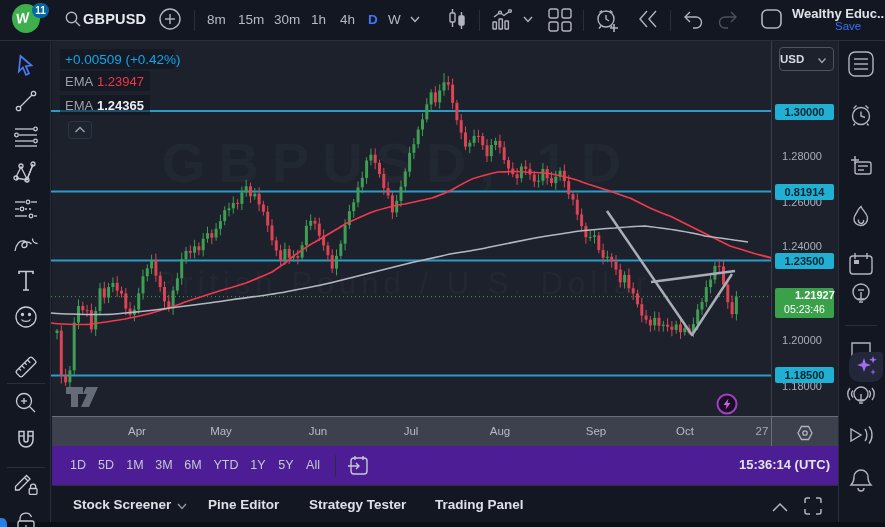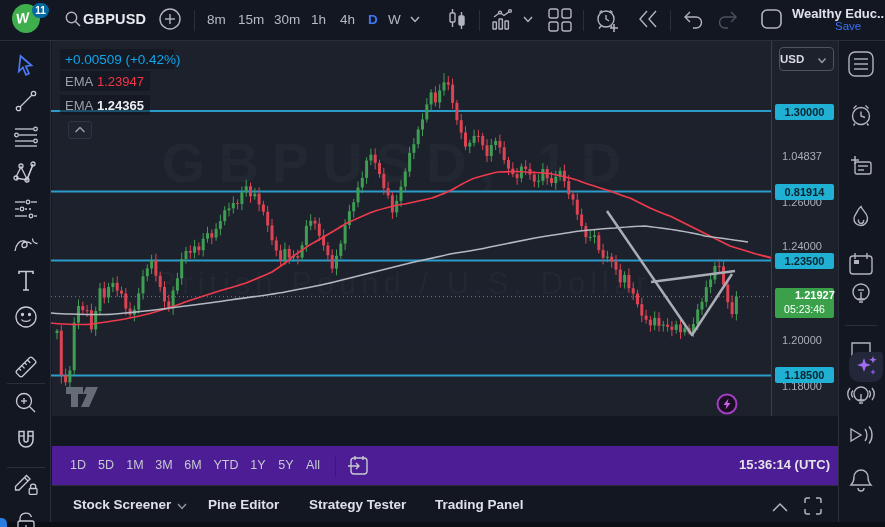--- a/index.html
+++ b/index.html
@@ -371,36 +371,51 @@
  <path d="M66 387 h17 v7 h-5 v13 h-7 v-13 h-5 z"></path>
  <path d="M86 387 h12 l-9 20 h-8 l6-13 h-4 z"></path>
 </g>
 <g transform="translate(727,404)">
  <circle r="9.5" fill="#1a0e22" stroke="#a43ec4" stroke-width="2"></circle>
  <path d="M1.5 -5.5 L-3.5 1 L-0.5 1 L-1.5 5.5 L3.5 -1 L0.5 -1 Z" fill="#c95fe6"></path>
 </g>
 
 </svg>
 <div id="axis">
-      <div class="axl" style="top:109px">1.04837</div>
+      <div class="axl" style="top:109px">1.28000</div>
       <div class="axl" style="top:155px">1.26000</div>
       <div class="axl" style="top:199px">1.24000</div>
       <div class="axl" style="top:293px">1.20000</div>
       <div class="axl" style="top:339px">1.18000</div>
       <div class="cyl" style="top:63px">1.30000</div>
       <div class="cyl" style="top:143px">0.81914</div>
       <div class="cyl" style="top:212px">1.23500</div>
       <div class="cyl" style="top:326px">1.18500</div>
 <div style="position:absolute;left:7px;top:6px;width:55px;height:24px;border:1px solid #50535e;border-radius:4px;color:#d7dae0;font-size:11.5px;font-weight:bold;line-height:22px;padding-left:0;">USD <svg width="10" height="8" viewBox="0 0 10 8" style="position:absolute;right:6px;top:9px" fill="none" stroke="#9fa4ae" stroke-width="1.3">
           <path d="M1.5 1.5 L5 5.5 L8.5 1.5"></path>
         </svg></div>
 <div style="position:absolute;left:3px;top:247px;width:59px;height:30px;background:#3aa14a;border-radius:2px;color:#fff;text-align:center;">
         <div style="font-size:11px;font-weight:bold;line-height:15px;margin-left:20px;">1.21927</div>
         <div style="font-size:10.5px;line-height:13px;">05:23:46</div>
       </div>
+</div>
+<div id="tstrip">
+      <div class="mon" style="left:65px">Apr</div>
+      <div class="mon" style="left:149px">May</div>
+      <div class="mon" style="left:246px">Jun</div>
+      <div class="mon" style="left:339px">Jul</div>
+      <div class="mon" style="left:428px">Aug</div>
+      <div class="mon" style="left:524px">Sep</div>
+      <div class="mon" style="left:613px">Oct</div>
+      <div class="mon" style="left:690px;color:#a9acb4;">27</div>
+<div style="position:absolute;left:719px;top:0;width:1px;height:30px;background:#6b6f7a;"></div>
+<svg style="position:absolute;left:744px;top:8px" width="18" height="16" viewBox="0 0 18 16" fill="none" stroke="#b2b5be" stroke-width="1.3">
+        <path d="M5.5 1.5 h7 l3.5 6.5 -3.5 6.5 h-7 L2 8 Z"></path>
+        <circle cx="9" cy="8" r="2.2"></circle>
+      </svg>
 </div>
 <div id="tfrow">
       <div class="tf" style="left:10px">1D</div>
       <div class="tf" style="left:38px">5D</div>
       <div class="tf" style="left:67px">1M</div>
       <div class="tf" style="left:96px">3M</div>
       <div class="tf" style="left:125px">6M</div>
       <div class="tf" style="left:158px">YTD</div>
       <div class="tf" style="left:190px">1Y</div>
       <div class="tf" style="left:218px">5Y</div>

